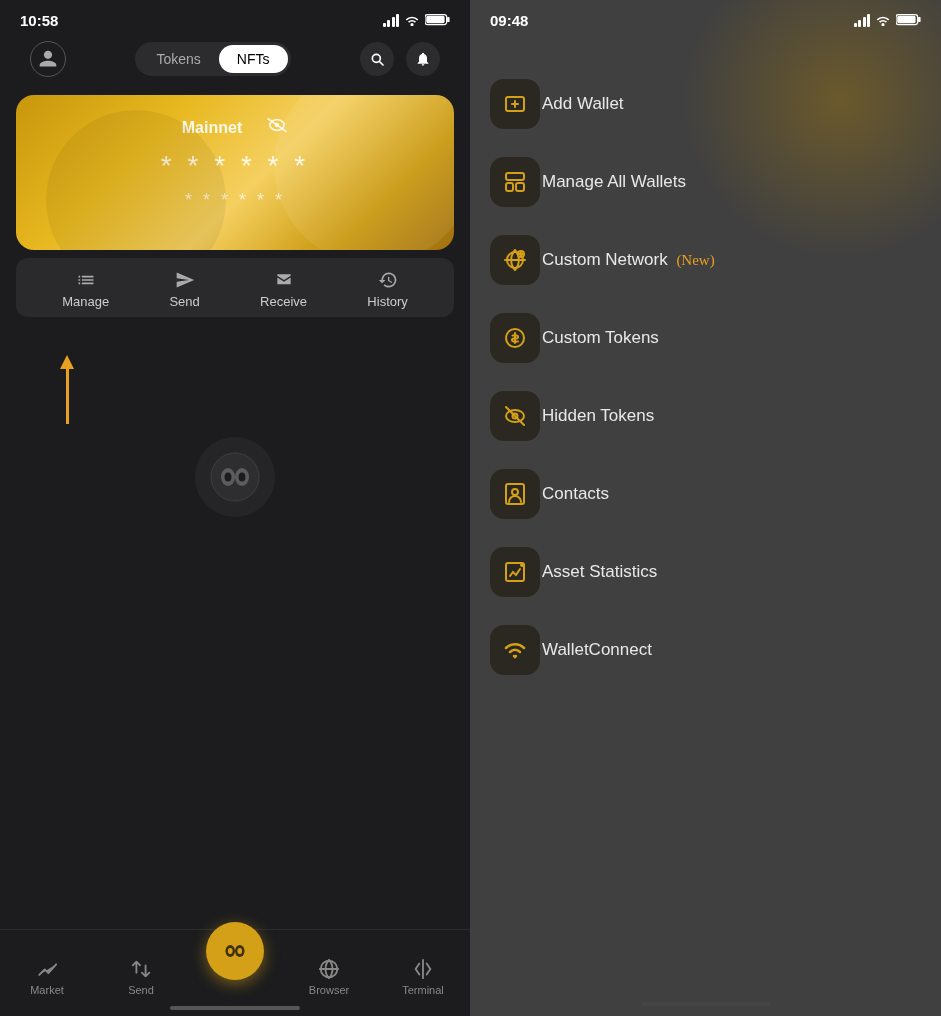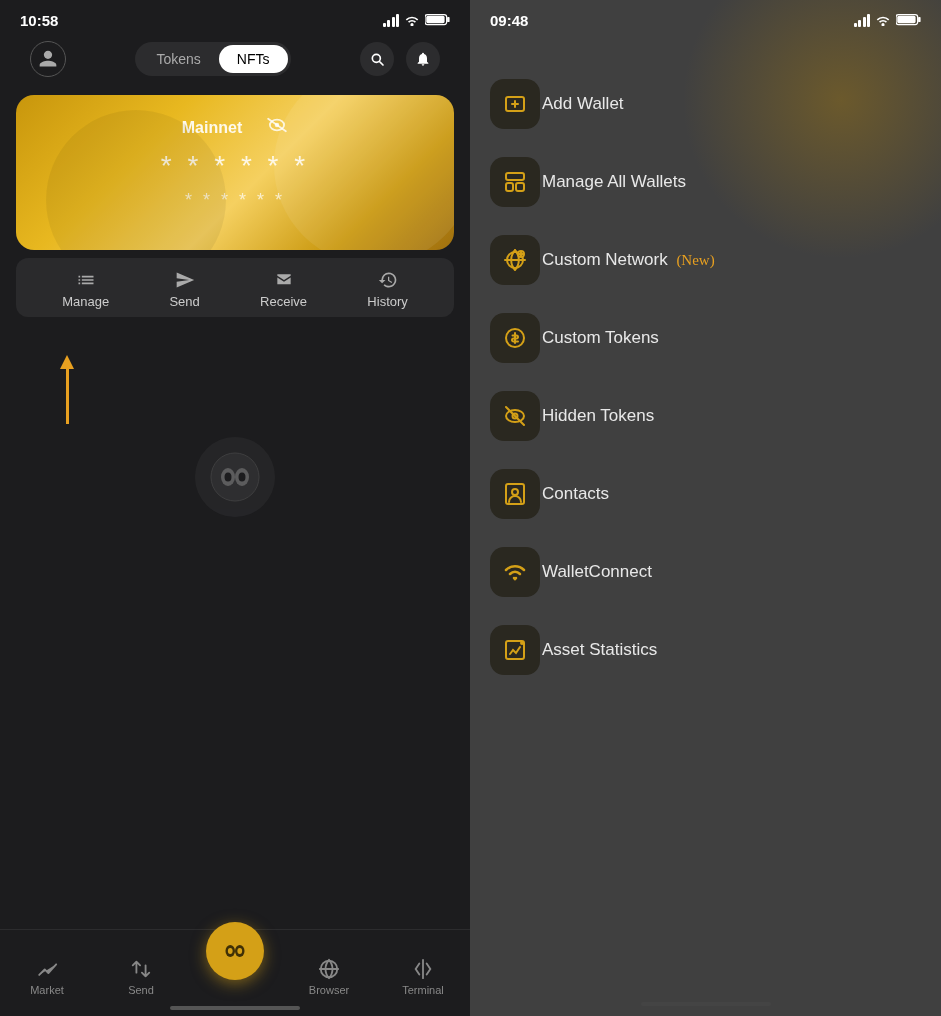--- a/index.html
+++ b/index.html
@@ -583,36 +583,36 @@
           <rect x="3" y="2" width="18" height="20" rx="2"></rect>
           <circle cx="12" cy="10" r="3"></circle>
           <path d="M6 20c0-3.3 2.7-6 6-6s6 2.7 6 6"></path>
         </svg>
       </div>
       <span class="menu-item-label">Contacts</span>
     </div>
 
     <div class="menu-item">
       <div class="menu-icon-wrap">
+        <svg width="24" height="24" viewBox="0 0 24 24" fill="none" stroke="#d4a017" stroke-width="2" stroke-linecap="round">
+          <rect x="3" y="3" width="18" height="18" rx="2"></rect>
+          <path d="M7 16l3-4 3 3 4-6"></path>
+          <circle cx="19" cy="5" r="2" fill="#d4a017" stroke="none"></circle>
+        </svg>
+      </div>
+      <span class="menu-item-label">Asset Statistics</span>
+    </div>
+
+    <div class="menu-item">
+      <div class="menu-icon-wrap">
         <svg width="24" height="24" viewBox="0 0 24 24" fill="none" stroke="#d4a017" stroke-width="2.5" stroke-linecap="round">
           <path d="M3 10c5-5 13-5 18 0"></path>
           <path d="M7 14c3-3 7-3 10 0"></path>
           <path d="M11 18l1 1 1-1"></path>
         </svg>
       </div>
       <span class="menu-item-label">WalletConnect</span>
     </div>
 
-    <div class="menu-item">
-      <div class="menu-icon-wrap">
-        <svg width="24" height="24" viewBox="0 0 24 24" fill="none" stroke="#d4a017" stroke-width="2" stroke-linecap="round">
-          <rect x="3" y="3" width="18" height="18" rx="2"></rect>
-          <path d="M7 16l3-4 3 3 4-6"></path>
-          <circle cx="19" cy="5" r="2" fill="#d4a017" stroke="none"></circle>
-        </svg>
-      </div>
-      <span class="menu-item-label">Asset Statistics</span>
-    </div>
-
   </div>
 
   <div class="bottom-indicator-right"></div>
 </div>
 
 </body></html>

